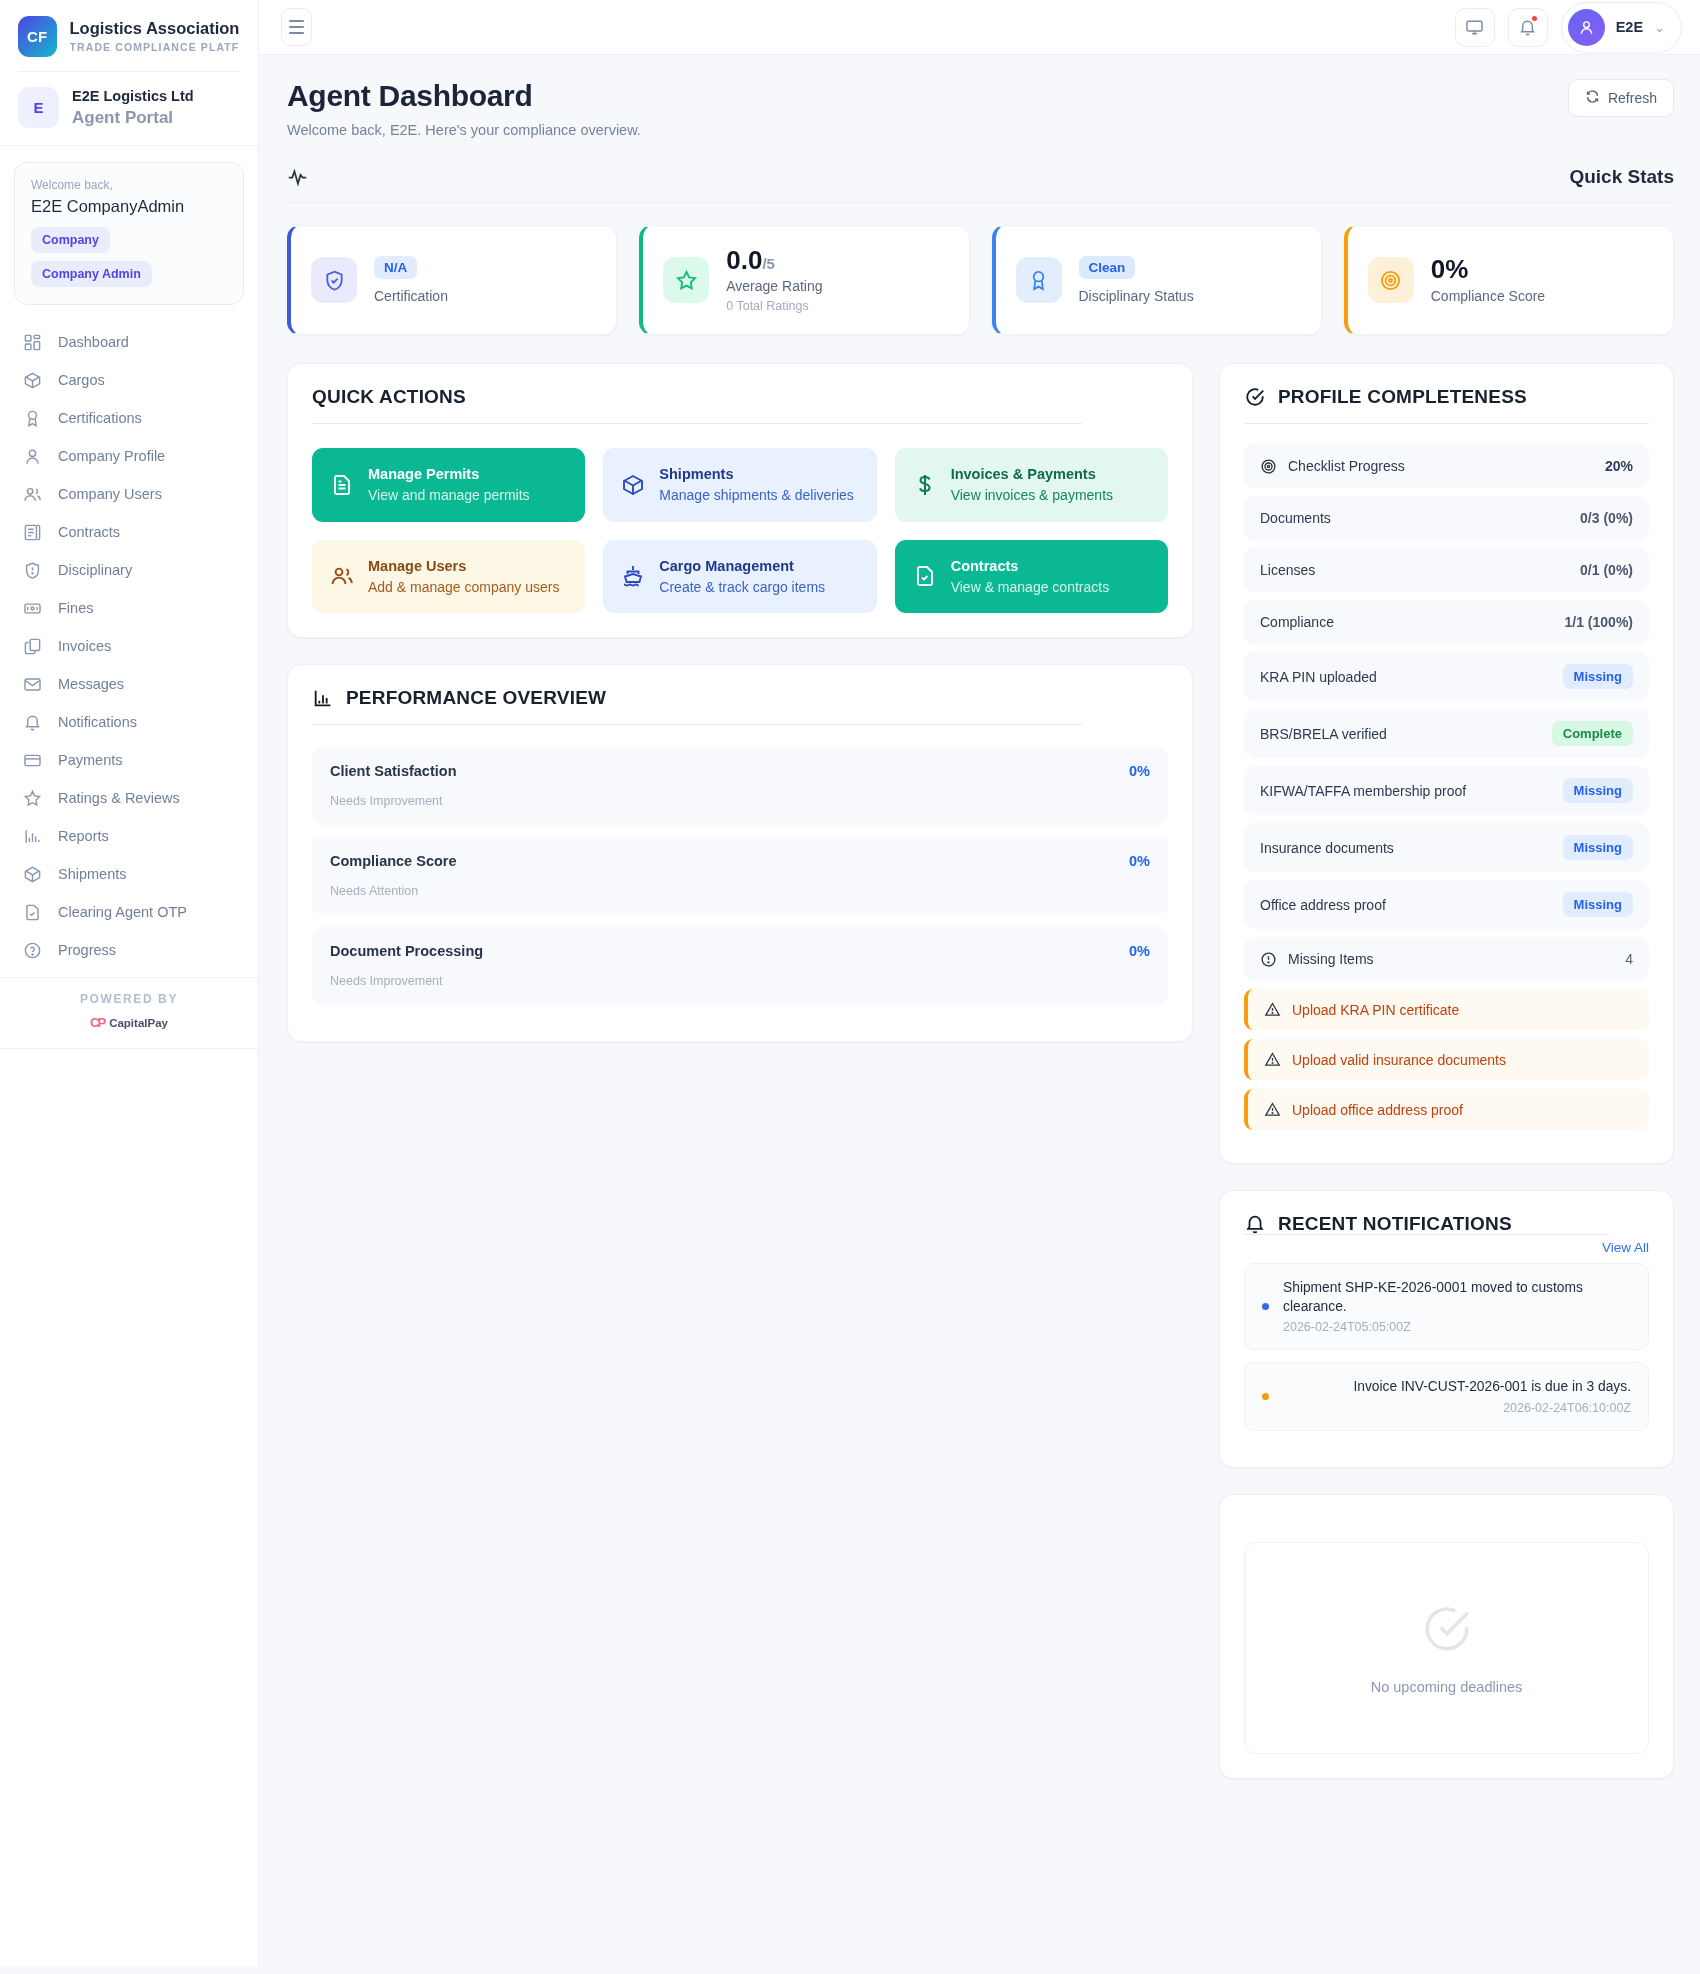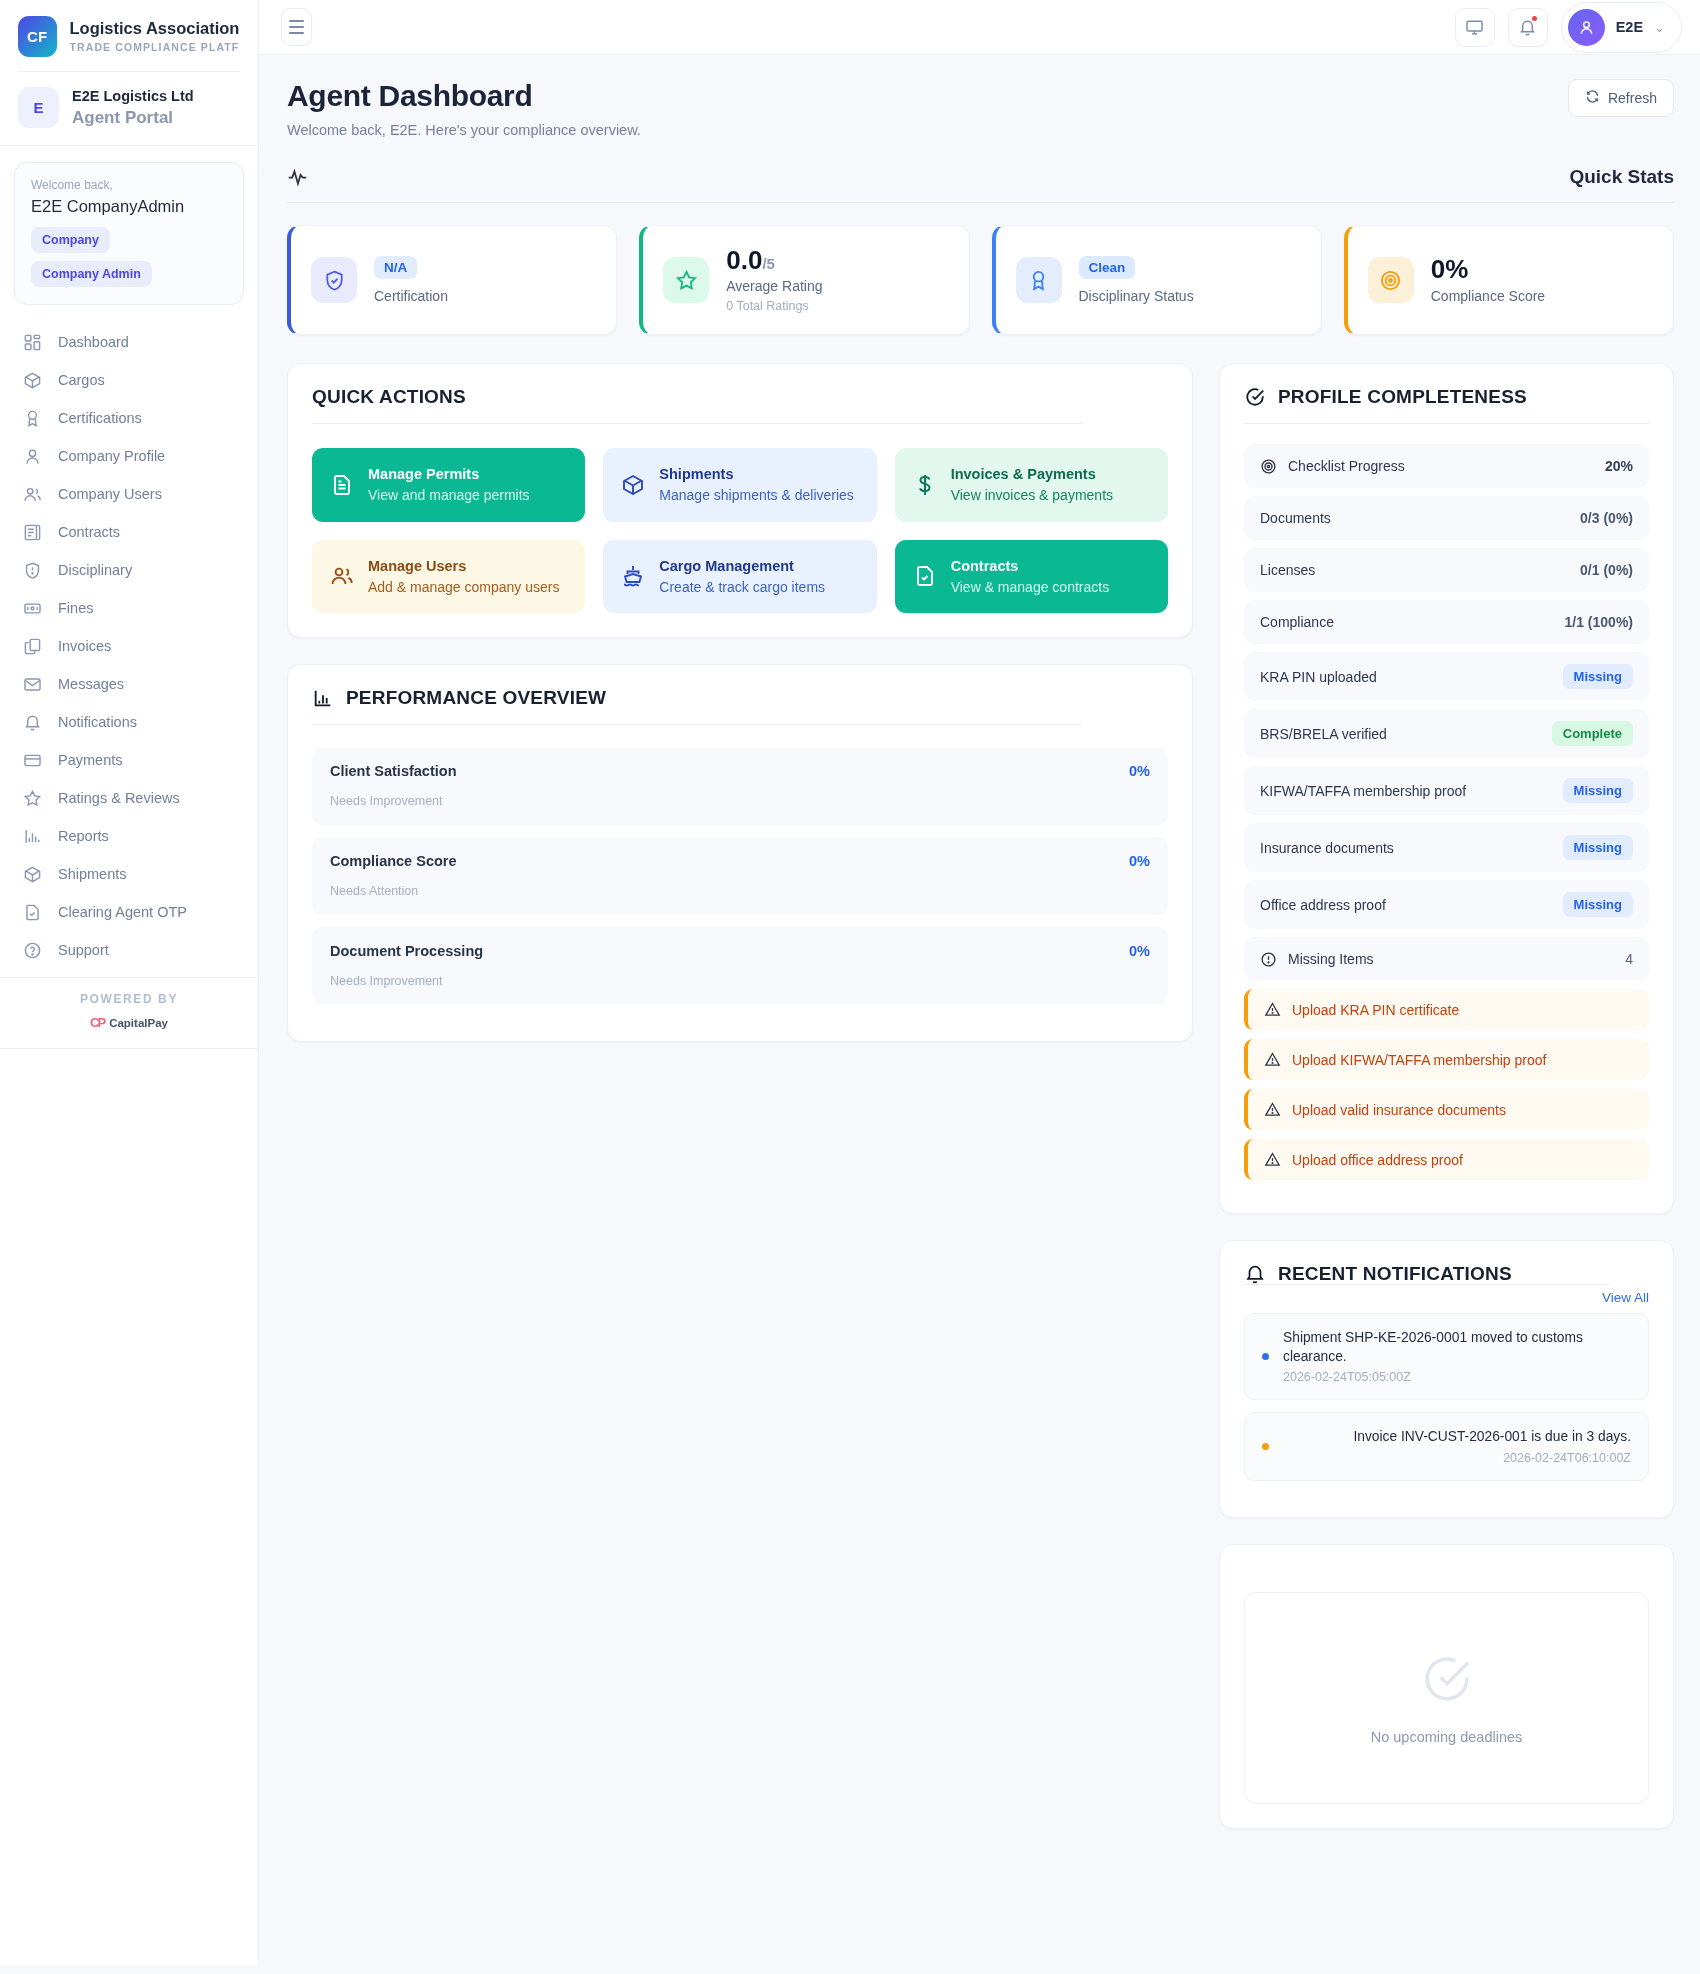--- a/index.html
+++ b/index.html
@@ -486,21 +486,21 @@
       </div>
 
       <div class="nav-item">
         <span class="nav-ico">
             <svg viewBox="0 0 24 24" fill="none" stroke="currentColor" stroke-width="1.8">
               <circle cx="12" cy="12" r="9"></circle>
               <path d="M9.6 9.5a2.5 2.5 0 014.8.9c0 1.7-2.4 2-2.4 3.6"></path>
               <circle cx="12" cy="17" r=".7" fill="currentColor"></circle>
             </svg>
           </span>
-        <span>Support</span>
+        <span>Progress</span>
       </div>
 
     </nav>
 
     <div class="powered">
       <div class="powered-label">POWERED BY</div>
       <div class="powered-brand">
         <span class="cp-mark">CP</span>
         <span>CapitalPay</span>
       </div>
@@ -850,30 +850,20 @@
                 <span>
                     <svg viewBox="0 0 24 24" fill="none" stroke="currentColor" stroke-width="1.8">
                       <path d="M12 3.5L21.5 20H2.5L12 3.5z"></path>
                       <path d="M12 10v4"></path>
                       <circle cx="12" cy="17" r=".6" fill="currentColor"></circle>
                     </svg>
                   </span>
                 <span class="mi-text">Upload KRA PIN certificate</span>
               </div>
 
-              <div class="mi-item">
-                <span>
-                    <svg viewBox="0 0 24 24" fill="none" stroke="currentColor" stroke-width="1.8">
-                      <path d="M12 3.5L21.5 20H2.5L12 3.5z"></path>
-                      <path d="M12 10v4"></path>
-                      <circle cx="12" cy="17" r=".6" fill="currentColor"></circle>
-                    </svg>
-                  </span>
-                <span class="mi-text">Upload KIFWA/TAFFA membership proof</span>
-              </div>
 
               <div class="mi-item">
                 <span>
                     <svg viewBox="0 0 24 24" fill="none" stroke="currentColor" stroke-width="1.8">
                       <path d="M12 3.5L21.5 20H2.5L12 3.5z"></path>
                       <path d="M12 10v4"></path>
                       <circle cx="12" cy="17" r=".6" fill="currentColor"></circle>
                     </svg>
                   </span>
                 <span class="mi-text">Upload valid insurance documents</span>

